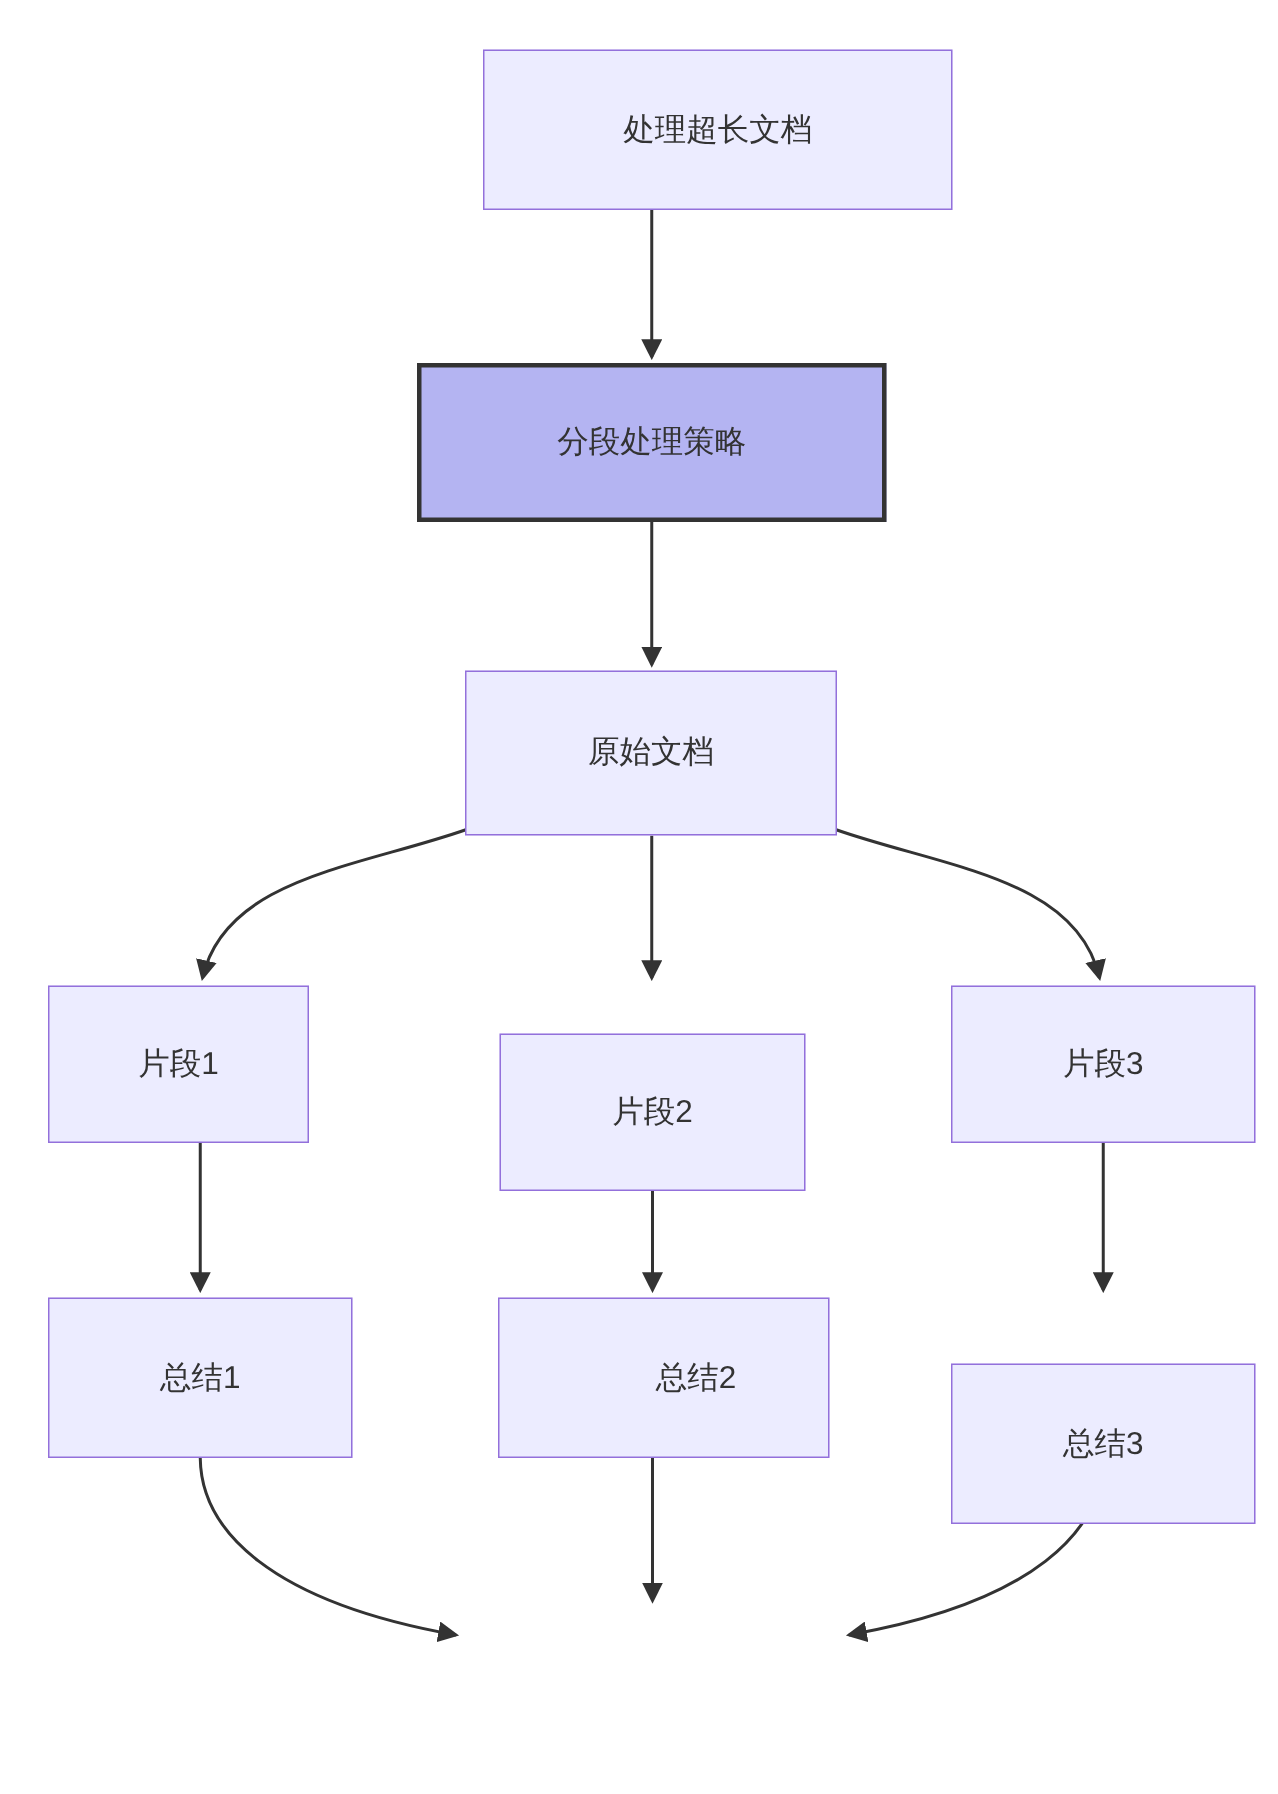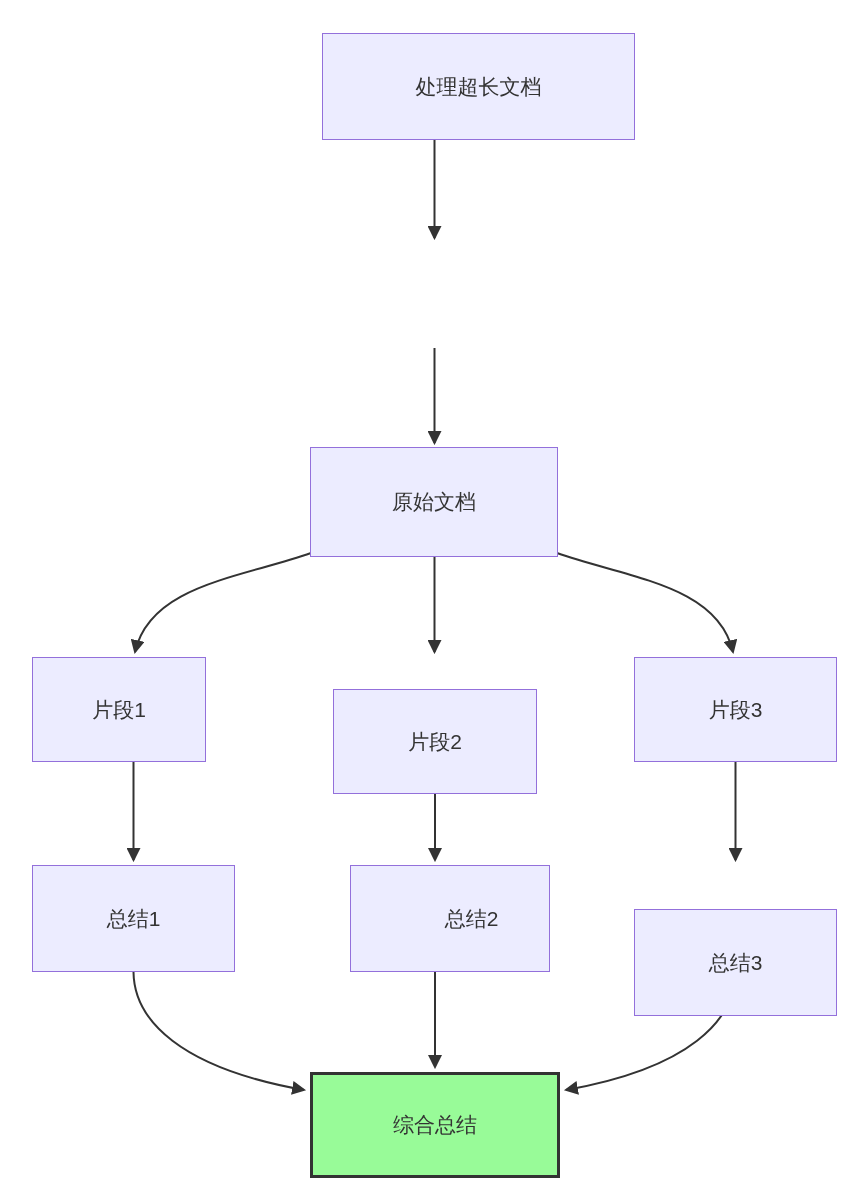--- a/index.html
+++ b/index.html
@@ -80,20 +80,23 @@
     <path class="edge" d="M735.5,762 V860" marker-end="url(#arrow)"></path>
     <path class="edge" d="M133.5,972 C134,1020 180,1068 304,1090" marker-end="url(#arrow)"></path>
     <path class="edge" d="M435,972 V1067" marker-end="url(#arrow)"></path>
     <path class="edge" d="M735.5,972 C735,1020 690,1068 566,1090" marker-end="url(#arrow)"></path>
   </svg>
 
   <div class="node" style="left:278px;top:33px;width:313px;height:107px;margin-left:44px;">
     <span>处理超长文档</span>
   </div>
 
+  <div class="node node--accent" style="left:278px;top:242px;width:313px;height:106px;">
+    <span>分段处理策略</span>
+  </div>
 
   <div class="node" style="left:310px;top:447px;width:248px;height:110px;">
     <span>原始文档</span>
   </div>
 
   <div class="node" style="left:32px;top:657px;width:174px;height:105px;">
     <span>片段1</span>
   </div>
 
   <div class="node" style="left:333px;top:657px;width:204px;height:105px;margin-top:32px;">
@@ -101,25 +104,22 @@
   </div>
 
   <div class="node" style="left:634px;top:657px;width:203px;height:105px;text-align:center;">
     <span>片段3</span>
   </div>
 
   <div class="node" style="left:32px;top:865px;width:203px;height:107px;">
     <span>总结1</span>
   </div>
 
-  <div class="node" style="left:350px;top:865px;width:200px;height:107px;padding-left:43px;">
+  <div class="node" style="left:332px;top:865px;width:221px;height:107px;padding-left:43px;">
     <span>总结2</span>
   </div>
 
   <div class="node" style="left:634px;top:865px;width:203px;height:107px;margin-top:44px;">
     <span>总结3</span>
   </div>
 
-  <div class="node node--result" style="left:310px;top:1072px;width:250px;height:106px;">
-    <span>综合总结</span>
-  </div>
 
 </div>
 
 </body></html>

